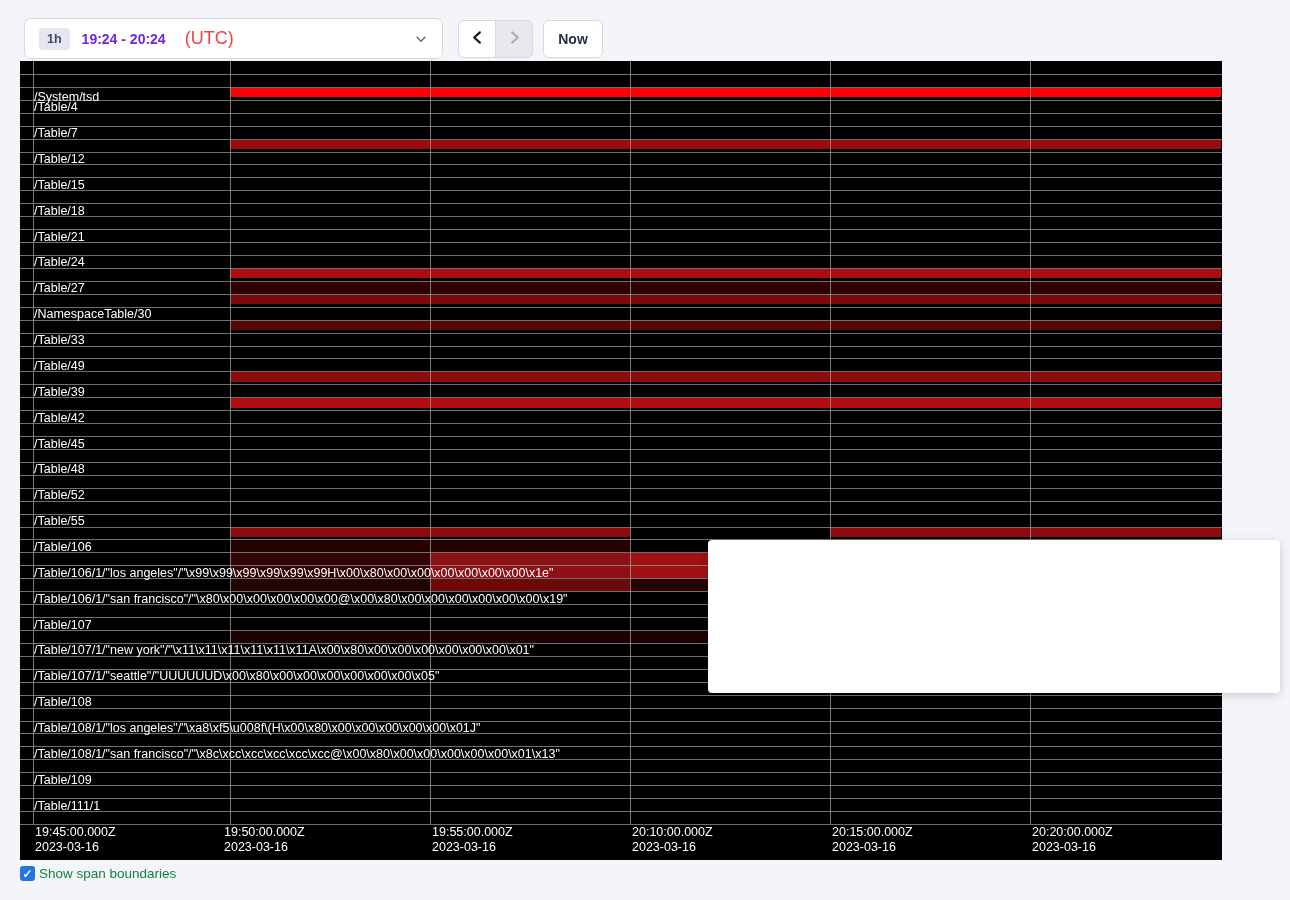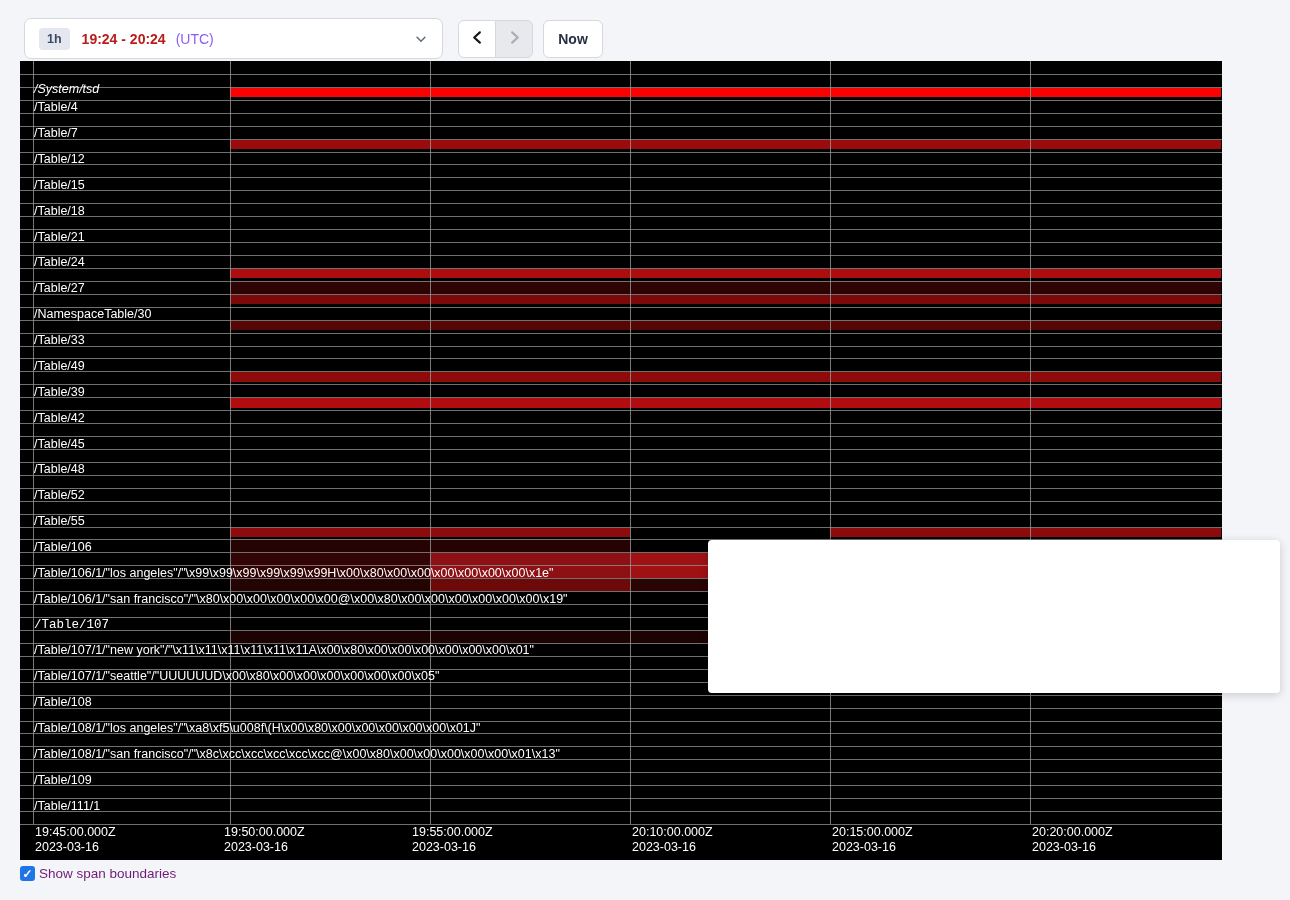--- a/index.html
+++ b/index.html
@@ -15,22 +15,22 @@
   .toolbar { position:absolute; left:0; top:0; width:1290px; height:61px; }
   .range-select {
     position:absolute; left:24px; top:18px; width:419px; height:41px;
     background:#ffffff; border:1px solid #d5d8de; border-radius:7px;
     display:flex; align-items:center; padding:0 14px; cursor:pointer;
   }
   .range-badge {
     background:#e4e7f0; color:#3c4a66; font-size:12.5px; font-weight:bold;
     border-radius:4px; padding:4px 8px; margin-right:12px;
   }
-  .range-label { color:#b91c1c; font-size:14px; font-weight:bold; }
-  .range-tz { color:#8b5cf6; font-size:14px; margin-left:10px; }
+  .range-label { color:#6d28d9; font-size:14px; font-weight:bold; }
+  .range-tz { color:#ef4444; font-size:18px; margin-left:19px; }
   .range-caret { margin-left:auto; display:flex; align-items:center; }
 
   .nav-group { position:absolute; left:458px; top:20px; display:flex; }
   .nav-btn {
     width:38px; height:38px; background:#ffffff; border:1px solid #d5d8de;
     display:flex; align-items:center; justify-content:center; cursor:pointer;
   }
   .nav-btn.prev { border-radius:6px 0 0 6px; }
   .nav-btn.next { border-radius:0 6px 6px 0; margin-left:-1px; background:#e8e9ec; cursor:default; }
   .now-btn {
@@ -62,21 +62,21 @@
   }
   .tooltip p { color:#5d5d5d; font-size:14.5px; line-height:34px; white-space:nowrap; }
 
   
   .footer-row { position:absolute; left:20px; top:866px; display:flex; align-items:center; }
   .checkbox {
     width:15px; height:15px; background:#1f74e8; border-radius:3px;
     display:flex; align-items:center; justify-content:center; cursor:pointer;
   }
   .checkbox .mark { color:#fff; font-size:12px; font-weight:bold; line-height:1; }
-  .checkbox-label { color:#701a75; font-size:13.5px; margin-left:4px; }
+  .checkbox-label { color:#15803d; font-size:13.5px; margin-left:4px; }
 </style>
 </head>
 <body>
 
 <div class="toolbar">
   <div class="range-select">
     <span class="range-badge">1h</span>
     <span class="range-label">19:24 - 20:24</span>
     <span class="range-tz">(UTC)</span>
     <span class="range-caret">
@@ -223,58 +223,58 @@
     <div class="grid-hline" style="top: 724.2px;"></div>
     <div class="grid-hline" style="top: 737.14px;"></div>
     <div class="grid-hline" style="top: 750.07px;"></div>
     <div class="grid-hline" style="top: 763px;"></div>
     <div class="grid-vline" style="left: 13px;"></div>
     <div class="grid-vline" style="left: 210px;"></div>
     <div class="grid-vline" style="left: 410px;"></div>
     <div class="grid-vline" style="left: 610px;"></div>
     <div class="grid-vline" style="left: 810px;"></div>
     <div class="grid-vline" style="left: 1010px;"></div>
-    <div class="row-label" style="left: 14px; top: 22px; font-style: italic;">/System/tsd</div>
+    <div class="row-label" style="left: 14px; top: 30px;">/System/tsd</div>
     <div class="row-label" style="left: 14px; top: 40.3px;">/Table/4</div>
     <div class="row-label" style="left: 14px; top: 66.16px;">/Table/7</div>
     <div class="row-label" style="left: 14px; top: 92.03px;">/Table/12</div>
     <div class="row-label" style="left: 14px; top: 117.89px; text-align: right;">/Table/15</div>
     <div class="row-label" style="left: 14px; top: 143.75px;">/Table/18</div>
     <div class="row-label" style="left: 14px; top: 169.62px;">/Table/21</div>
     <div class="row-label" style="left: 14px; top: 195.48px;">/Table/24</div>
     <div class="row-label" style="left: 14px; top: 221.35px;">/Table/27</div>
     <div class="row-label" style="left: 14px; top: 247.21px;">/NamespaceTable/30</div>
     <div class="row-label" style="left: 14px; top: 273.08px;">/Table/33</div>
     <div class="row-label" style="left: 14px; top: 298.94px;">/Table/49</div>
     <div class="row-label" style="left: 14px; top: 324.81px;">/Table/39</div>
     <div class="row-label" style="left: 14px; top: 350.67px;">/Table/42</div>
     <div class="row-label" style="left: 14px; top: 376.53px;">/Table/45</div>
     <div class="row-label" style="left: 14px; top: 402.4px;">/Table/48</div>
     <div class="row-label" style="left: 14px; top: 428.26px;">/Table/52</div>
     <div class="row-label" style="left: 14px; top: 454.13px;">/Table/55</div>
     <div class="row-label" style="left: 14px; top: 479.99px;">/Table/106</div>
     <div class="row-label" style="left: 14px; top: 505.86px;">/Table/106/1/"los angeles"/"\x99\x99\x99\x99\x99\x99H\x00\x80\x00\x00\x00\x00\x00\x00\x1e"</div>
     <div class="row-label" style="left: 14px; top: 531.72px;">/Table/106/1/"san francisco"/"\x80\x00\x00\x00\x00\x00@\x00\x80\x00\x00\x00\x00\x00\x00\x19"</div>
-    <div class="row-label" style="left: 14px; top: 557.58px; font-family: Liberation Mono, monospace;">/Table/107</div>
+    <div class="row-label" style="left: 14px; top: 557.58px;">/Table/107</div>
     <div class="row-label" style="left: 14px; top: 583.45px;">/Table/107/1/"new york"/"\x11\x11\x11\x11\x11\x11A\x00\x80\x00\x00\x00\x00\x00\x00\x01"</div>
     <div class="row-label" style="left: 14px; top: 609.31px;">/Table/107/1/"seattle"/"UUUUUUD\x00\x80\x00\x00\x00\x00\x00\x00\x05"</div>
     <div class="row-label" style="left: 14px; top: 635.18px;">/Table/108</div>
     <div class="row-label" style="left: 14px; top: 661.04px;">/Table/108/1/"los angeles"/"\xa8\xf5\u008f\(H\x00\x80\x00\x00\x00\x00\x00\x01J"</div>
     <div class="row-label" style="left: 14px; top: 686.91px;">/Table/108/1/"san francisco"/"\x8c\xcc\xcc\xcc\xcc\xcc@\x00\x80\x00\x00\x00\x00\x00\x01\x13"</div>
     <div class="row-label" style="left: 14px; top: 712.77px;">/Table/109</div>
     <div class="row-label" style="left: 14px; top: 738.64px;">/Table/111/1</div>
     <div class="axis-label" style="left: 15px;">
       <div>19:45:00.000Z</div>
       <div>2023-03-16</div>
     </div>
     <div class="axis-label" style="left: 204px;">
       <div>19:50:00.000Z</div>
       <div>2023-03-16</div>
     </div>
-    <div class="axis-label" style="left: 392px;">
+    <div class="axis-label" style="left: 412px;">
       <div>19:55:00.000Z</div>
       <div>2023-03-16</div>
     </div>
     <div class="axis-label" style="left: 612px;">
       <div>20:10:00.000Z</div>
       <div>2023-03-16</div>
     </div>
     <div class="axis-label" style="left: 812px;">
       <div>20:15:00.000Z</div>
       <div>2023-03-16</div>

